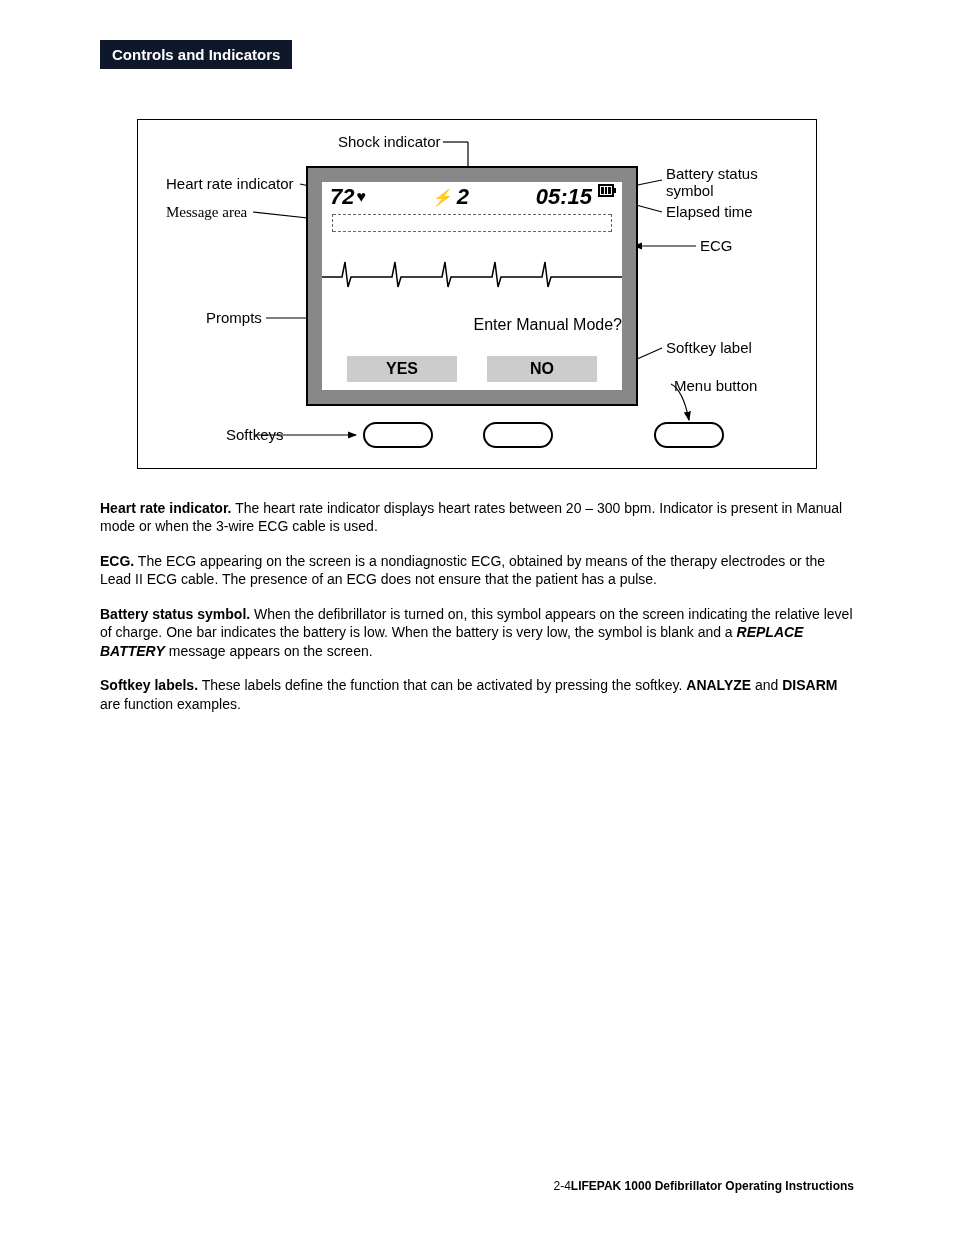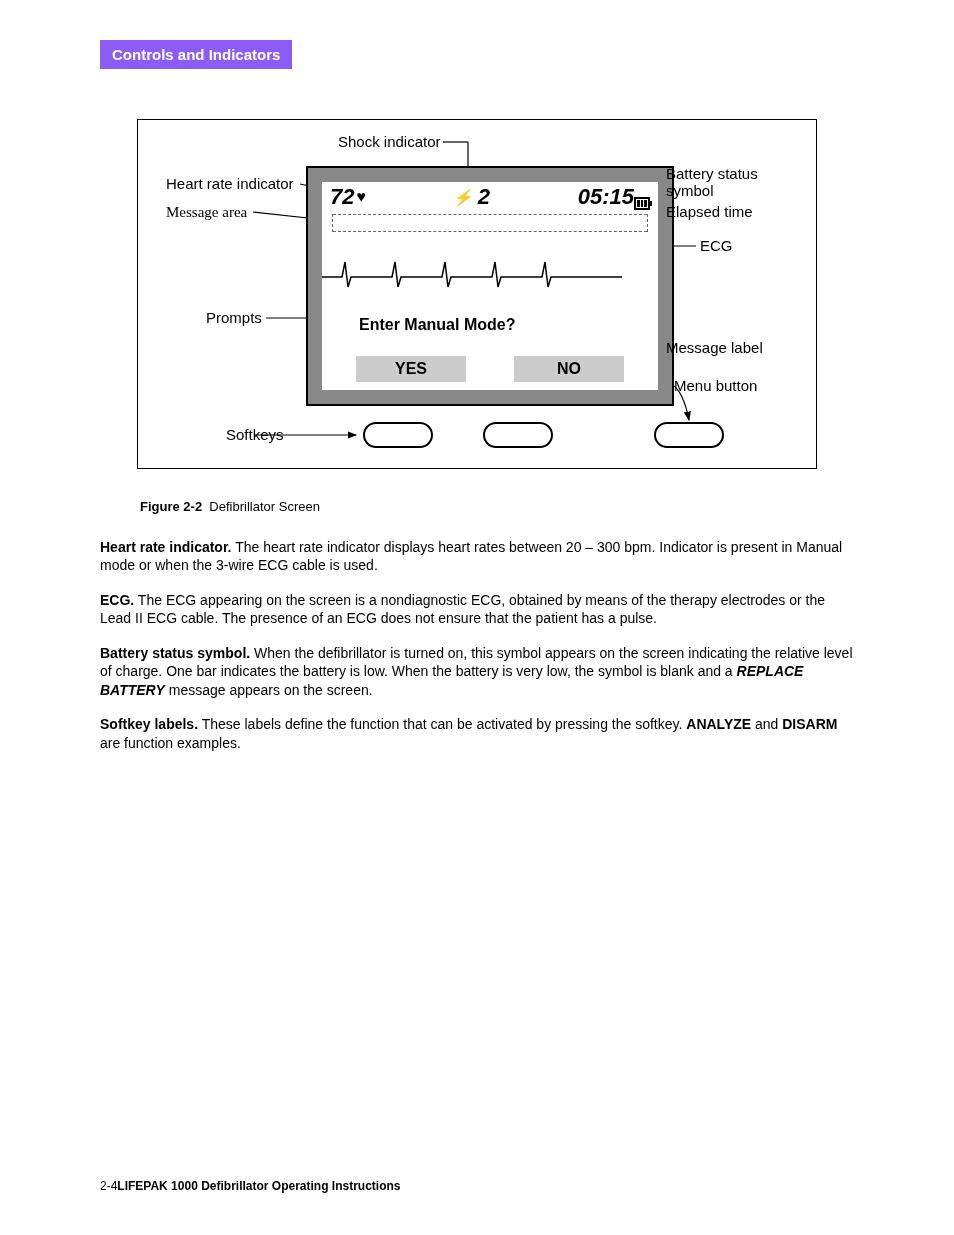--- a/index.html
+++ b/index.html
@@ -9,40 +9,40 @@
     background: #fff;
     font-family: Arial, Helvetica, sans-serif;
     color: #000;
     position: relative;
     font-size: 16px;
   }
   .page {
     padding: 40px 100px 40px 100px;
   }
   .header-tab {
-    background: #8b5cf6;
+    background: #0f172a;
     color: #fff;
     font-weight: bold;
     font-size: 15px;
     padding: 6px 12px;
     display: inline-block;
     margin-bottom: 50px;
   }
   .diagram-frame {
     border: 1px solid #000;
     width: 680px;
     height: 350px;
     position: relative;
     margin: 0 auto 30px auto;
   }
   .device-screen {
     position: absolute;
     left: 168px;
     top: 46px;
-    width: 368px;
+    width: 332px;
     height: 240px;
     background: #888;
     border: 2px solid #000;
     z-index: 2;
   }
   .screen-inner {
     position: absolute;
     left: 14px; right: 14px; top: 14px; bottom: 14px;
     background: #fff;
   }
@@ -51,21 +51,21 @@
     top: 2px; left: 8px; right: 8px;
     display: flex;
     align-items: center;
     font-weight: bold;
     font-size: 22px;
     font-style: italic;
     gap: 4px;
   }
   .lcd-hr { flex: 0 0 auto; display:flex; align-items:center; gap:2px;}
   .lcd-shock { flex: 1; text-align:center; display:flex; justify-content:center; align-items:center; gap:4px;}
-  .lcd-time { flex: 0 0 auto; display:flex; align-items:flex-end; }
+  .lcd-time { flex: 0 0 auto; display:flex; align-items:flex-start; gap:6px;}
   .heart-glyph { font-size: 16px; font-style: normal; }
   .bolt-glyph { font-size: 16px; font-style: normal; transform: skewX(-10deg);}
   .batt-box {
     width: 16px; height: 13px; border: 2px solid #000; position: relative; display:inline-block;
   }
   .batt-box::before {
     content:""; position:absolute; right:-4px; top:2px; width:2px; height:5px; background:#000;
   }
   .batt-bars { position:absolute; inset:1px; display:flex; gap:1px;}
   .batt-bars span { flex:1; background:#000;}
@@ -74,22 +74,22 @@
     border: 1.5px dashed #666; border-top:none; border-bottom:none;
   }
   .msg-area::before, .msg-area::after {
     content:""; position:absolute; left:0; right:0; border-top:1.5px dashed #666;
   }
   .msg-area::before{top:0;} .msg-area::after{bottom:0;}
   .ecg-line {
     position:absolute; top: 70px; left:0; right:0; height:40px;
   }
   .prompt-text {
-    position:absolute; top: 134px; left: 0; right:0; text-align:left;
-    font-weight:bold; font-size:16px;padding-left:37px;
+    position:absolute; top: 134px; left: 0; right:0; text-align:right;
+    font-weight:normal; font-size:16px;padding-left:37px;
   }
   .softkey-row {
     position:absolute; bottom: 8px; left: 0; right:0;
     display:flex; justify-content:space-around; padding: 0 10px;
   }
   .softkey-label {
     width: 110px; height: 26px; background:#ccc;
     display:flex; align-items:center; justify-content:center;
     font-weight:bold; font-size:16px;
   }
@@ -115,42 +115,42 @@
     font-size: 14px;
     line-height: 1.32;
     margin-bottom: 16px;
   }
   .body-para b { font-weight: bold; }
   .body-para i.cmd { font-style: italic; font-weight: bold; }
   .footer {
     position:absolute;
     bottom: 42px;
     left: 100px; right: 100px;
-    display:flex; justify-content:flex-start;
+    display:flex; justify-content:flex-end;
     font-size: 12px;
   }
   .footer .right { font-weight: bold; }
   svg.arrow, svg.conn { position:absolute; z-index:1; pointer-events:none;}
 </style>
 </head>
 <body>
 
 <div class="page">
   <div class="header-tab">Controls and Indicators</div>
 
   <div class="diagram-frame">
 
     <div class="label" style="left:28px; top:56px;">Heart rate indicator</div>
     <div class="label" style="left:28px; top:84px;font-family:Liberation Serif, serif;">Message area</div>
     <div class="label" style="left:200px; top:14px;">Shock indicator</div>
     <div class="label" style="left:528px; top:46px; width:120px;">Battery status symbol</div>
     <div class="label" style="left:528px; top:84px;">Elapsed time</div>
     <div class="label" style="left:562px; top:118px;">ECG</div>
     <div class="label" style="left:68px; top:190px;">Prompts</div>
-    <div class="label" style="left:528px; top:220px;">Message label</div>
+    <div class="label" style="left:528px; top:220px;">Softkey label</div>
     <div class="label" style="left:536px; top:258px;">Menu button</div>
     <div class="label" style="left:56px; top:307px;margin-left:32px;">Softkeys</div>
 
     <svg class="conn" width="680" height="350">
       <defs>
         <marker id="ah" markerWidth="8" markerHeight="8" refX="7" refY="3" orient="auto">
           <path d="M0,0 L8,3 L0,6 Z" fill="#000"></path>
         </marker>
       </defs>
 
@@ -212,23 +212,20 @@
           <div class="softkey-label">NO</div>
         </div>
       </div>
     </div>
 
     <div class="softkey-btn sk1"></div>
     <div class="softkey-btn sk2"></div>
     <div class="menu-btn mb"></div>
   </div>
 
-  <p class="figure-caption">
-    <b>Figure 2-2</b>&nbsp;&nbsp;<span>Defibrillator Screen</span>
-  </p>
 
   <p class="body-para">
     <b>Heart rate indicator.</b><span> The heart rate indicator displays heart rates between 20 – 300 bpm. Indicator is present in Manual mode or when the 3-wire ECG cable is used.</span>
   </p>
 
   <p class="body-para">
     <b>ECG.</b><span> The ECG appearing on the screen is a nondiagnostic ECG, obtained by means of the therapy electrodes or the Lead II ECG cable. The presence of an ECG does not ensure that the patient has a pulse.</span>
   </p>
 
   <p class="body-para">

